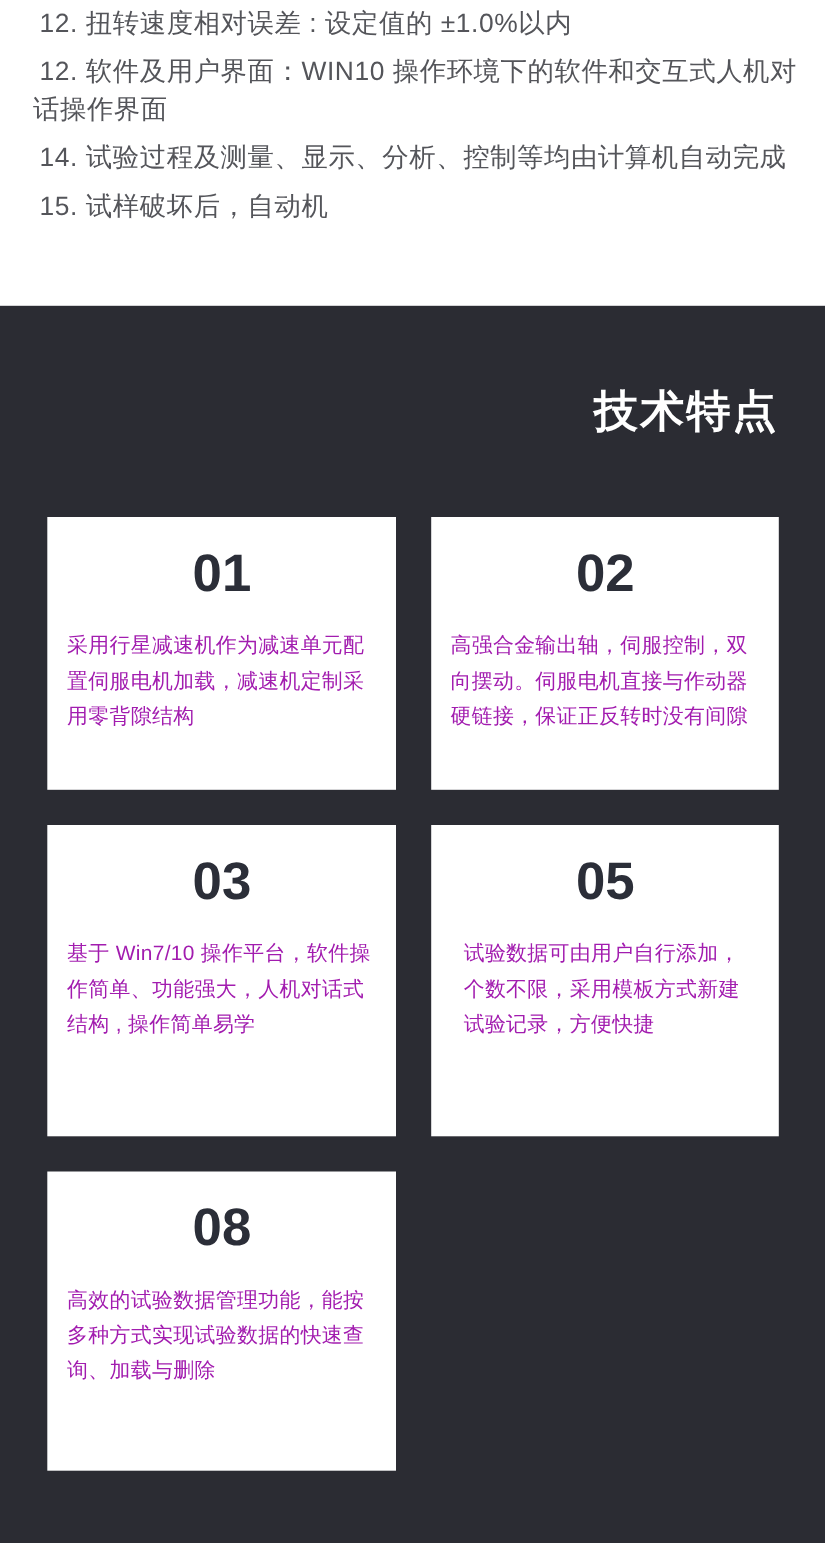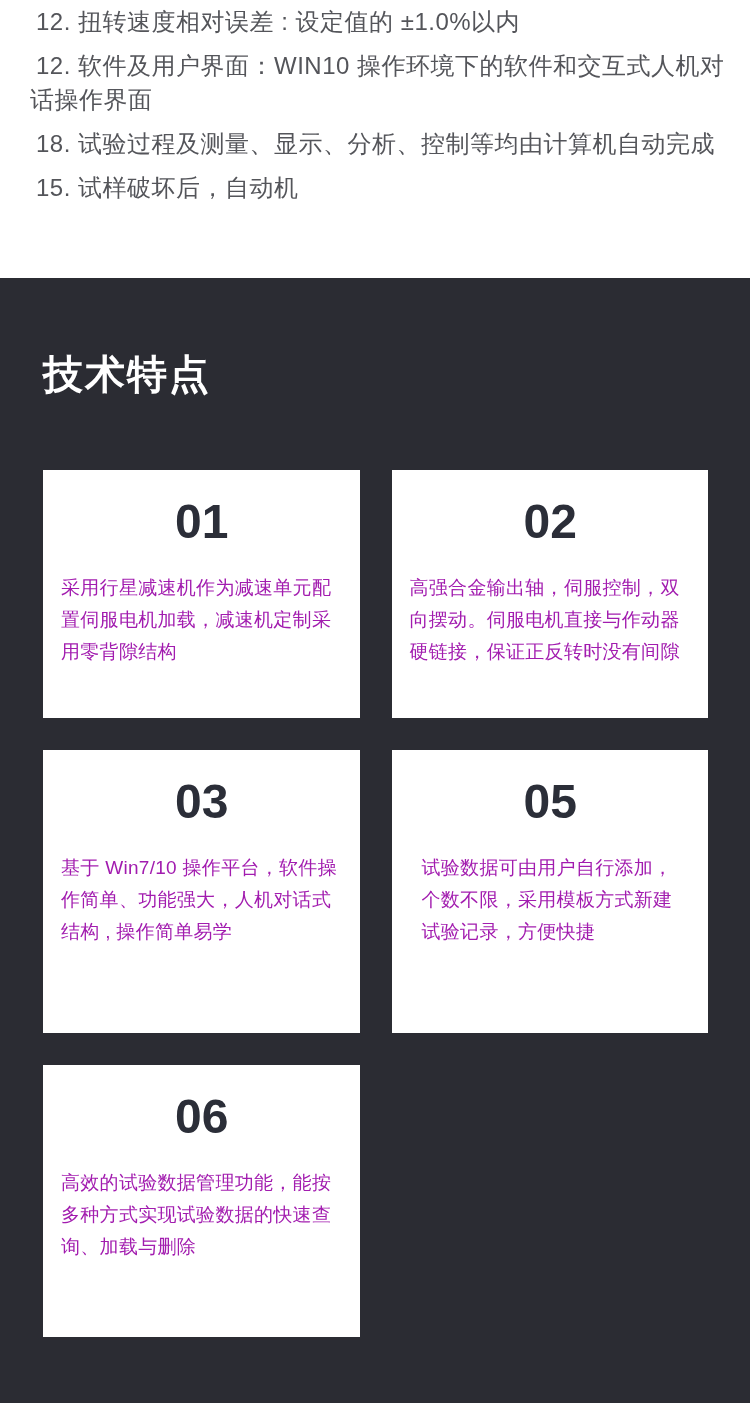--- a/index.html
+++ b/index.html
@@ -33,21 +33,21 @@
   .features {
     height: 1125px;
     background: #2b2c33;
     padding: 72px 42px 0 43px;
   }
   .features-title {
     color: #ffffff;
     font-size: 40px;
     font-weight: 700;
     line-height: 48px;
-    text-align: left;
+    text-align: right;
     letter-spacing: 2px;
     margin-bottom: 72px;
   }
   .cards {
     display: grid;
     grid-template-columns: 1fr 1fr;
     grid-template-rows: 248px 283px 272px;
     column-gap: 21px;
     row-gap: 29px;
     gap: 32px;
@@ -74,21 +74,21 @@
   .card-desc.indent { padding-left: 12px; }
 </style>
 </head>
 <body>
 
 <div class="page">
 
   <section class="spec-section">
     <p class="spec-item">12. 扭转速度相对误差 : 设定值的 ±1.0%以内</p>
     <p class="spec-item">12. 软件及用户界面：WIN10 操作环境下的软件和交互式人机对话操作界面</p>
-    <p class="spec-item">18. 试验过程及测量、显示、分析、控制等均由计算机自动完成</p>
+    <p class="spec-item">14. 试验过程及测量、显示、分析、控制等均由计算机自动完成</p>
     <p class="spec-item">15. 试样破坏后，自动机</p>
   </section>
 
   <section class="features">
     <h2 class="features-title">技术特点</h2>
 
     <div class="cards">
 
       <div class="card">
         <div class="card-number">01</div>
@@ -105,20 +105,20 @@
         <p class="card-desc">基于 Win7/10 操作平台，软件操作简单、功能强大，人机对话式结构 , 操作简单易学</p>
       </div>
 
 
       <div class="card">
         <div class="card-number">05</div>
         <p class="card-desc indent">试验数据可由用户自行添加，个数不限，采用模板方式新建试验记录，方便快捷</p>
       </div>
 
       <div class="card">
-        <div class="card-number">06</div>
+        <div class="card-number">08</div>
         <p class="card-desc">高效的试验数据管理功能，能按多种方式实现试验数据的快速查询、加载与删除</p>
       </div>
 
     </div>
   </section>
 
 </div>
 
 </body></html>

